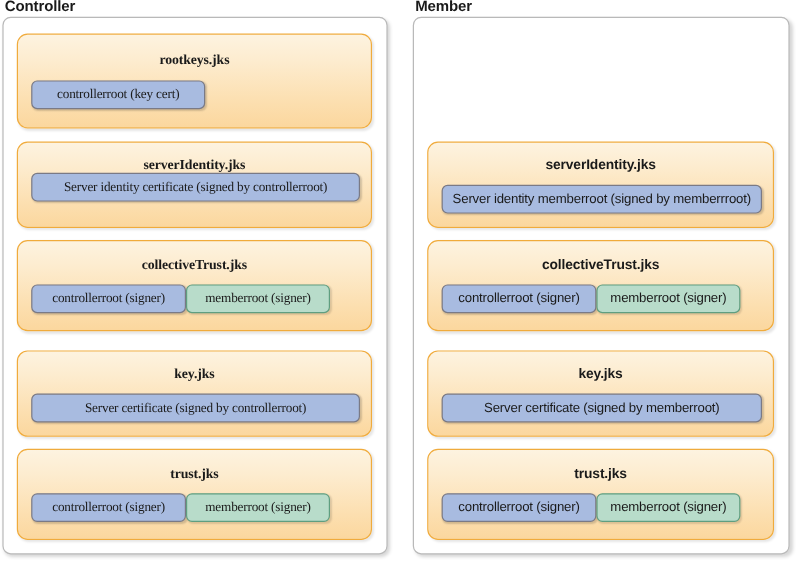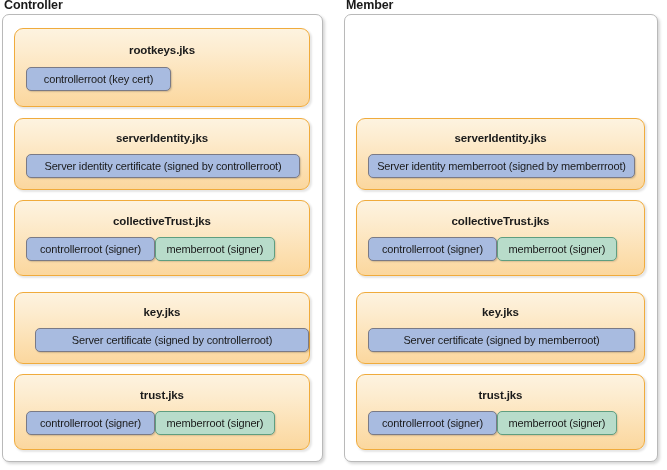--- a/index.html
+++ b/index.html
@@ -34,21 +34,21 @@
     position: absolute;
     top: -1px;
     left: 2px;
     font-size: 12.5px;
     font-weight: bold;
     color: #1a1a1a;
     letter-spacing: -0.1px;
     white-space: nowrap;
   }
 
-  #panel-controller { left: 2px;   top: 14px; width: 321px; height: 448px; }
+  #panel-controller { left: 2px;   top: 14px; width: 321px; height: 448px; font-family: Liberation Serif, serif; }
   #panel-member     { left: 344px; top: 14px; width: 314px; height: 448px; }
 
   #title-controller { left: 4px;  top: -2px; }
   #title-member     { left: 346px; top: -2px; }
 
   
   .store-card {
     position: absolute;
     box-sizing: border-box;
     border: 1px solid #f0ab3c;
@@ -105,36 +105,36 @@
 
     <div class="store-card" style="left:11px; top:13px; width:296px; height:79px;">
       <div class="store-name" style="margin-top:15px;">rootkeys.jks</div>
       <div class="chip-row" style="margin-top:11px; margin-left:11px;">
         <div class="chip chip-blue" style="width:145px;">controllerroot (key cert)</div>
       </div>
     </div>
 
     <div class="store-card" style="left:11px; top:103px; width:296px; height:72px;">
       <div class="store-name" style="margin-top:13px;">serverIdentity.jks</div>
-      <div class="chip-row" style="margin-top:10px; margin-left:11px;text-align:center;">
+      <div class="chip-row" style="margin-left:11px;text-align:center;">
         <div class="chip chip-blue" style="width:274px;">Server identity certificate (signed by controllerroot)</div>
       </div>
     </div>
 
     <div class="store-card" style="left:11px; top:185px; width:296px; height:76px;">
       <div class="store-name" style="margin-top:14px;">collectiveTrust.jks</div>
       <div class="chip-row" style="margin-top:10px; margin-left:11px;">
         <div class="chip chip-blue" style="width:129px;">controllerroot (signer)</div>
         <div class="chip chip-green" style="width:120px;">memberroot (signer)</div>
       </div>
     </div>
 
     <div class="store-card" style="left:11px; top:277px; width:296px; height:72px;">
       <div class="store-name" style="margin-top:13px;">key.jks</div>
-      <div class="chip-row" style="margin-top:10px; margin-left:11px;justify-content:flex-end;">
+      <div class="chip-row" style="margin-top:10px; margin-left:11px;">
         <div class="chip chip-blue" style="width:274px;">Server certificate (signed by controllerroot)</div>
       </div>
     </div>
 
     <div class="store-card" style="left:11px; top:359px; width:296px; height:76px;">
       <div class="store-name" style="margin-top:14px;">trust.jks</div>
       <div class="chip-row" style="margin-top:10px; margin-left:11px;">
         <div class="chip chip-blue" style="width:129px;">controllerroot (signer)</div>
         <div class="chip chip-green" style="width:120px;">memberroot (signer)</div>
       </div>

